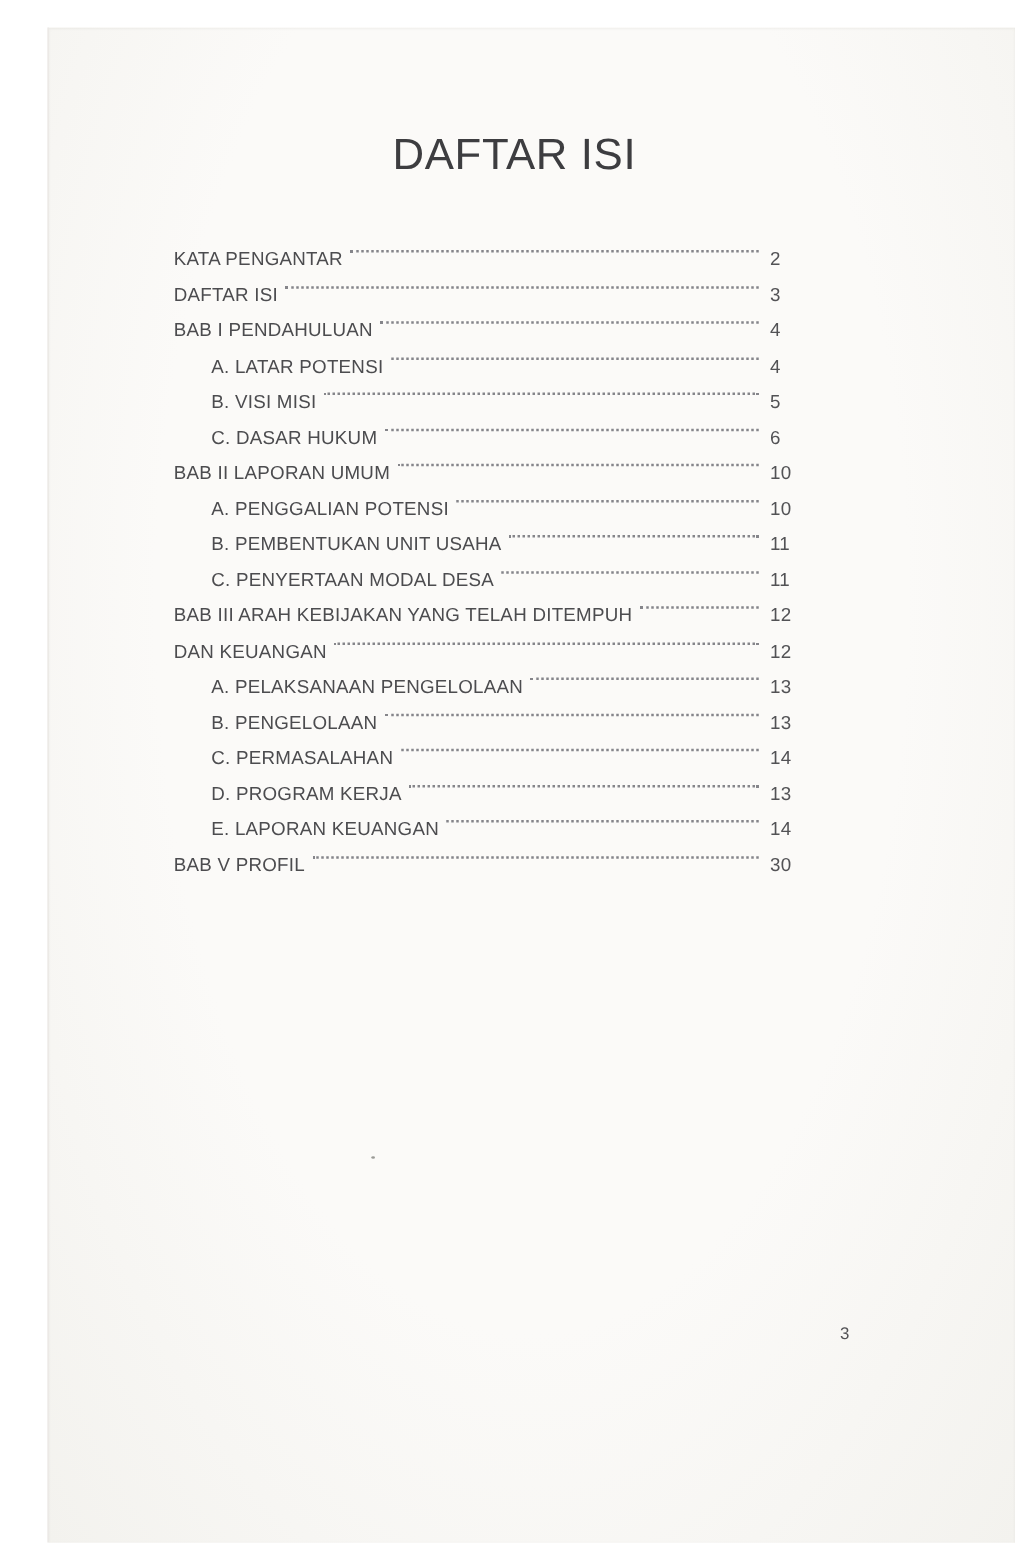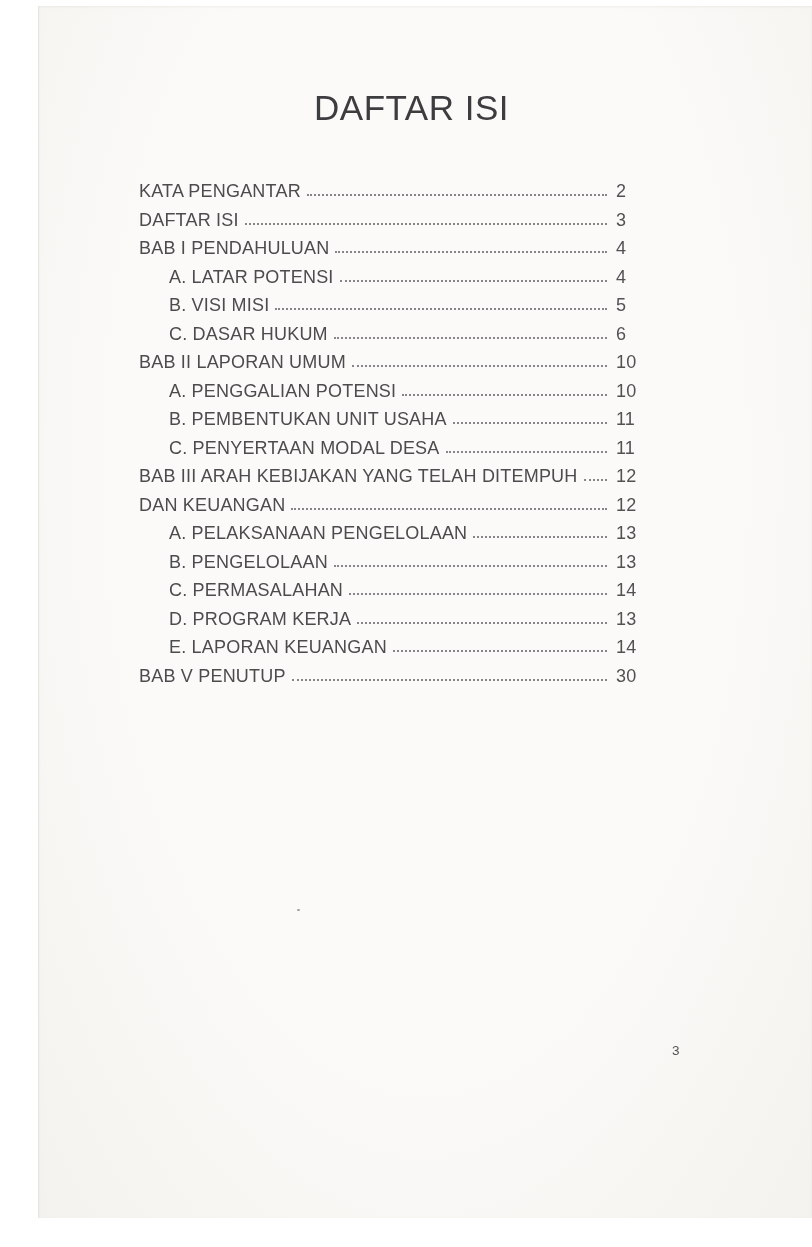--- a/index.html
+++ b/index.html
@@ -13,21 +13,21 @@
   * { margin: 0; padding: 0; box-sizing: border-box; }
   html, body {
     width: 812px; height: 1247px;
     background: #ffffff;
     font-family: "Liberation Sans", sans-serif;
     position: relative;
     overflow: hidden;
   }
   .scan-page {
     position: absolute;
-    left: 38px; top: 6px;
+    left: 38px; top: 22px;
     width: 774px; height: 1212px;
     background-color: var(--page-bg);
     background-image: radial-gradient(ellipse at 50% 38%, #fbfaf8 55%, #f3f2ee 100%);
     border-left: 1px solid var(--page-edge);
     box-shadow: inset 0 1px 2px rgba(150,145,135,0.12);
   }
   .doc-title {
     position: absolute;
     top: 84px; left: 0; width: 100%;
     text-align: center;
@@ -40,22 +40,21 @@
   }
   .toc {
     position: absolute;
     left: 100px; top: 178px;
     width: 507px;
   }
   .toc-row { margin-bottom: 13.5px; color: var(--text-color); }
   .toc-row.level-2 { padding-left: 30px; }
   .toc-line {
     display: flex;
-    align-items: flex-end;
-    font-size: 18px;
+    font-size: 15px;
     line-height: 15px;
     letter-spacing: 0.2px;
   }
   .toc-label { white-space: nowrap; }
   .leader {
     flex: 1 1 auto;
     min-width: 14px;
     height: 0;
     border-bottom: 2px dotted var(--leader-color);
     margin: 0 9px 3px 6px;
@@ -201,21 +200,21 @@
       </div>
       <div class="toc-row level-2">
         <div class="toc-line">
           <span class="toc-label">E. LAPORAN KEUANGAN</span>
           <span class="leader"></span>
           <span class="toc-page">14</span>
         </div>
       </div>
       <div class="toc-row">
         <div class="toc-line">
-          <span class="toc-label">BAB V PENUTUP</span>
+          <span class="toc-label">BAB V PROFIL</span>
           <span class="leader"></span>
           <span class="toc-page">30</span>
         </div>
       </div>
     </div>
 
   <div class="speck"></div>
 
   <div class="footer-page">3</div>
 </div>

